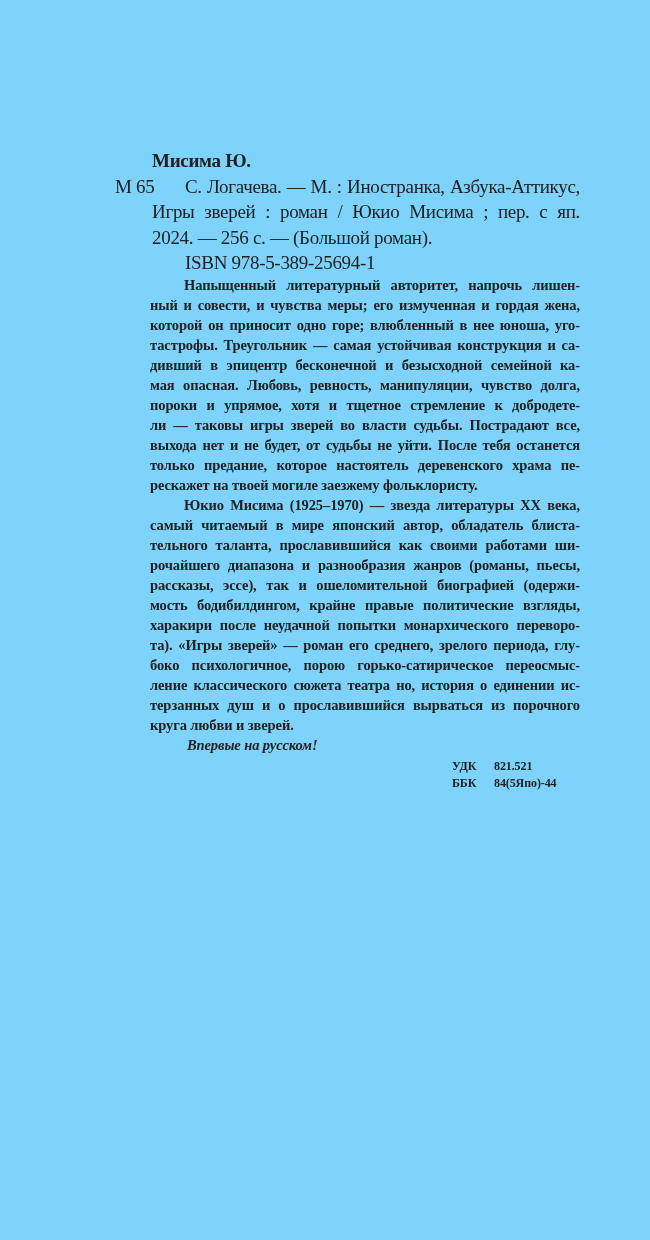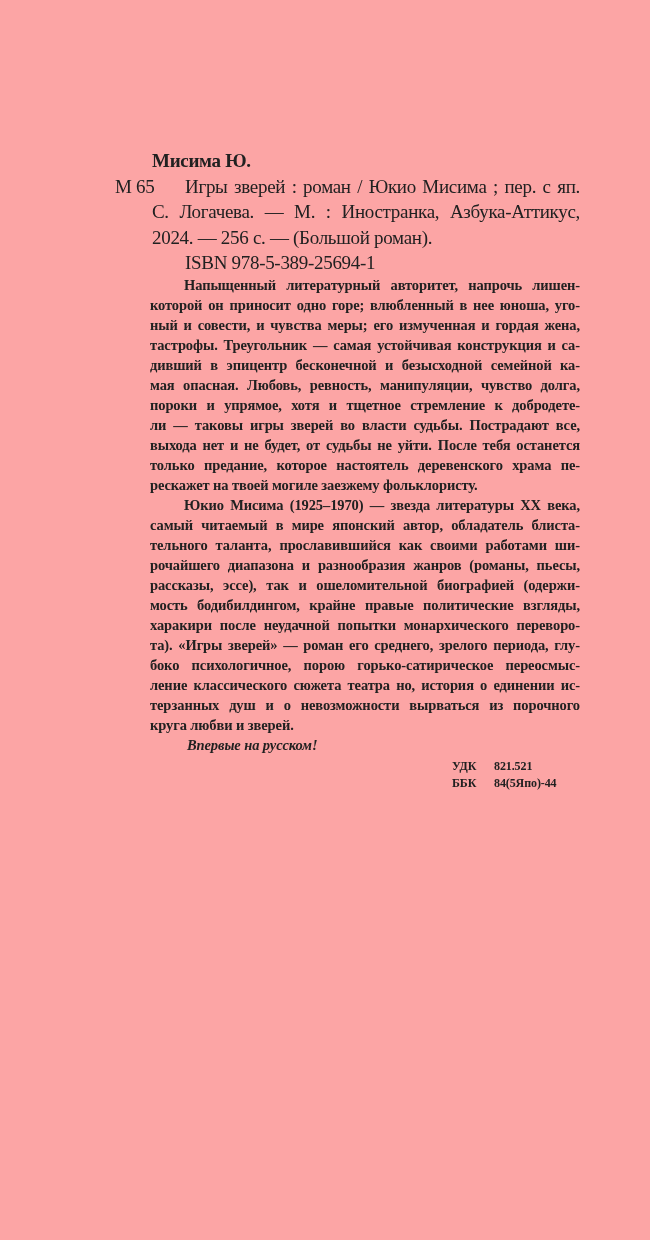--- a/index.html
+++ b/index.html
@@ -1,20 +1,20 @@
 <!DOCTYPE html>
 <html><head>
 <meta charset="utf-8">
 <style>
   html, body { margin: 0; padding: 0; }
   .page {
     position: relative;
     width: 650px;
     height: 1240px;
-    background: #fca5a5;
+    background: #7dd3fc;
     color: #212121;
     font-family: "Liberation Serif", serif;
     overflow: hidden;
   }
   
   .card {
     position: absolute;
     left: 115px;
     top: 148px;
     width: 465px;
@@ -58,54 +58,54 @@
 </head>
 <body>
 
 <div class="page">
 
   <div class="card">
     <div class="card-heading">Мисима Ю.</div>
     <div class="card-body">
       <span class="card-code">М 65</span>
       <div class="record">
+          <div>С. Логачева. — М. : Иностранка, Азбука-Аттикус,</div>
           <div>Игры зверей : роман / Юкио Мисима ; пер. с яп.</div>
-          <div>С. Логачева. — М. : Иностранка, Азбука-Аттикус,</div>
           <div>2024. — 256 с. — (Большой роман).</div>
         </div>
     </div>
     <div class="isbn">ISBN 978-5-389-25694-1</div>
   </div>
 
   <div class="anno">
     <div class="para">
         <div>Напыщенный литературный авторитет, напрочь лишен-</div>
+        <div>ный и совести, и чувства меры; его измученная и гордая жена,</div>
         <div>которой он приносит одно горе; влюбленный в нее юноша, уго-</div>
-        <div>ный и совести, и чувства меры; его измученная и гордая жена,</div>
         <div>тастрофы. Треугольник — самая устойчивая конструкция и са-</div>
         <div>дивший в эпицентр бесконечной и безысходной семейной ка-</div>
         <div>мая опасная. Любовь, ревность, манипуляции, чувство долга,</div>
         <div>пороки и упрямое, хотя и тщетное стремление к добродете-</div>
         <div>ли — таковы игры зверей во власти судьбы. Пострадают все,</div>
         <div>выхода нет и не будет, от судьбы не уйти. После тебя останется</div>
         <div>только предание, которое настоятель деревенского храма пе-</div>
         <div>рескажет на твоей могиле заезжему фольклористу.</div>
       </div>
     <div class="para">
         <div>Юкио Мисима (1925–1970) — звезда литературы XX века,</div>
         <div>самый читаемый в мире японский автор, обладатель блиста-</div>
         <div>тельного таланта, прославившийся как своими работами ши-</div>
         <div>рочайшего диапазона и разнообразия жанров (романы, пьесы,</div>
         <div>рассказы, эссе), так и ошеломительной биографией (одержи-</div>
         <div>мость бодибилдингом, крайне правые политические взгляды,</div>
         <div>харакири после неудачной попытки монархического переворо-</div>
         <div>та). «Игры зверей» — роман его среднего, зрелого периода, глу-</div>
         <div>боко психологичное, порою горько-сатирическое переосмыс-</div>
         <div>ление классического сюжета театра но, история о единении ис-</div>
-        <div>терзанных душ и о невозможности вырваться из порочного</div>
+        <div>терзанных душ и о прославившийся вырваться из порочного</div>
         <div>круга любви и зверей.</div>
       </div>
     <div class="tagline">Впервые на русском!</div>
 
     <div class="class-block">
       <div class="class-row">
         <span class="class-label">УДК</span><span>821.521</span>
       </div>
       <div class="class-row">
         <span class="class-label">ББК</span><span>84(5Япо)-44</span>

